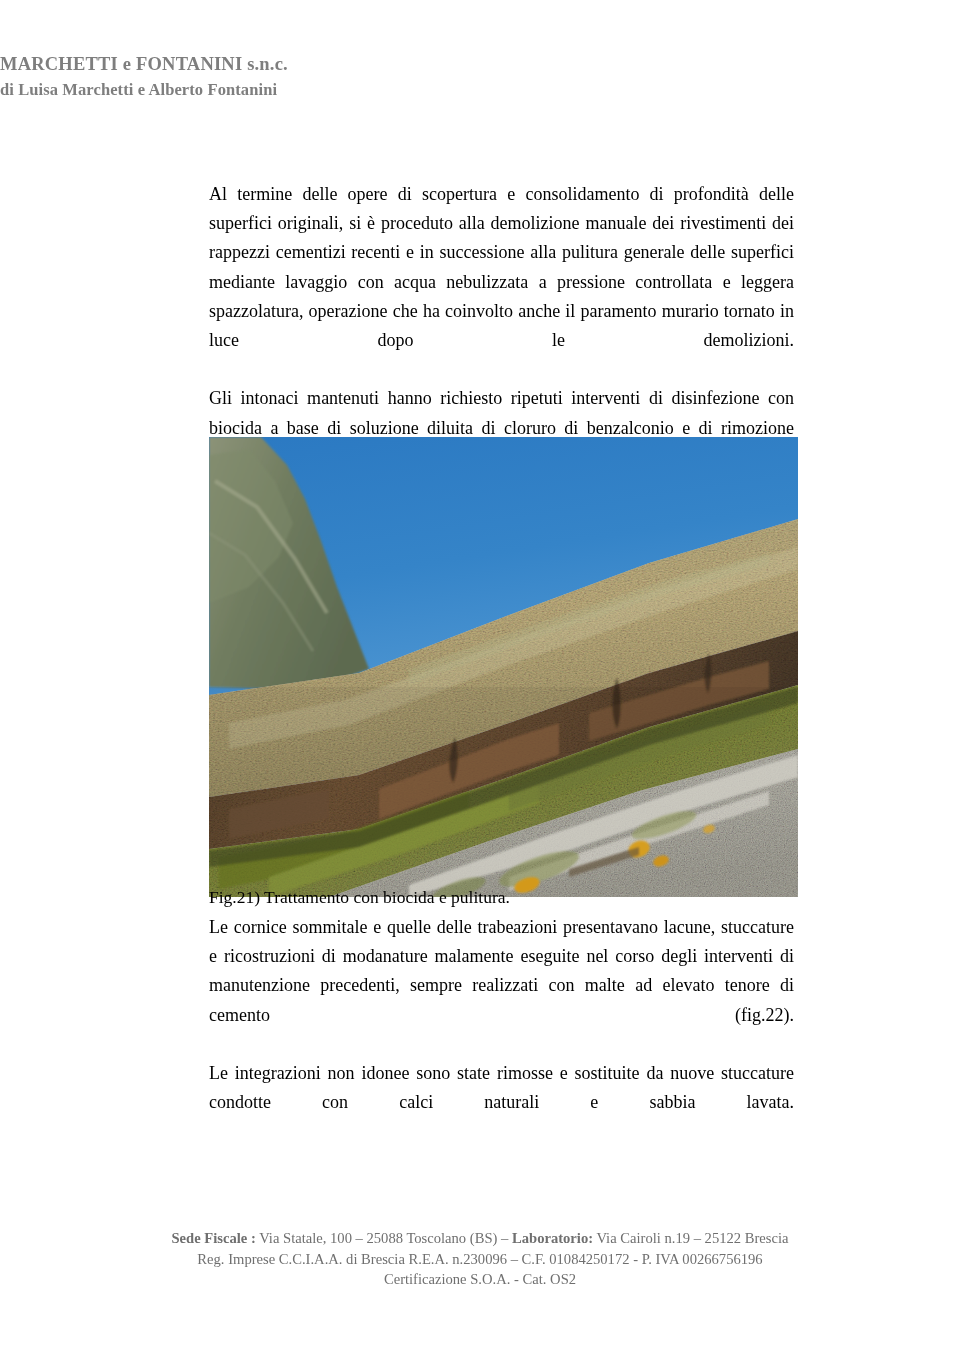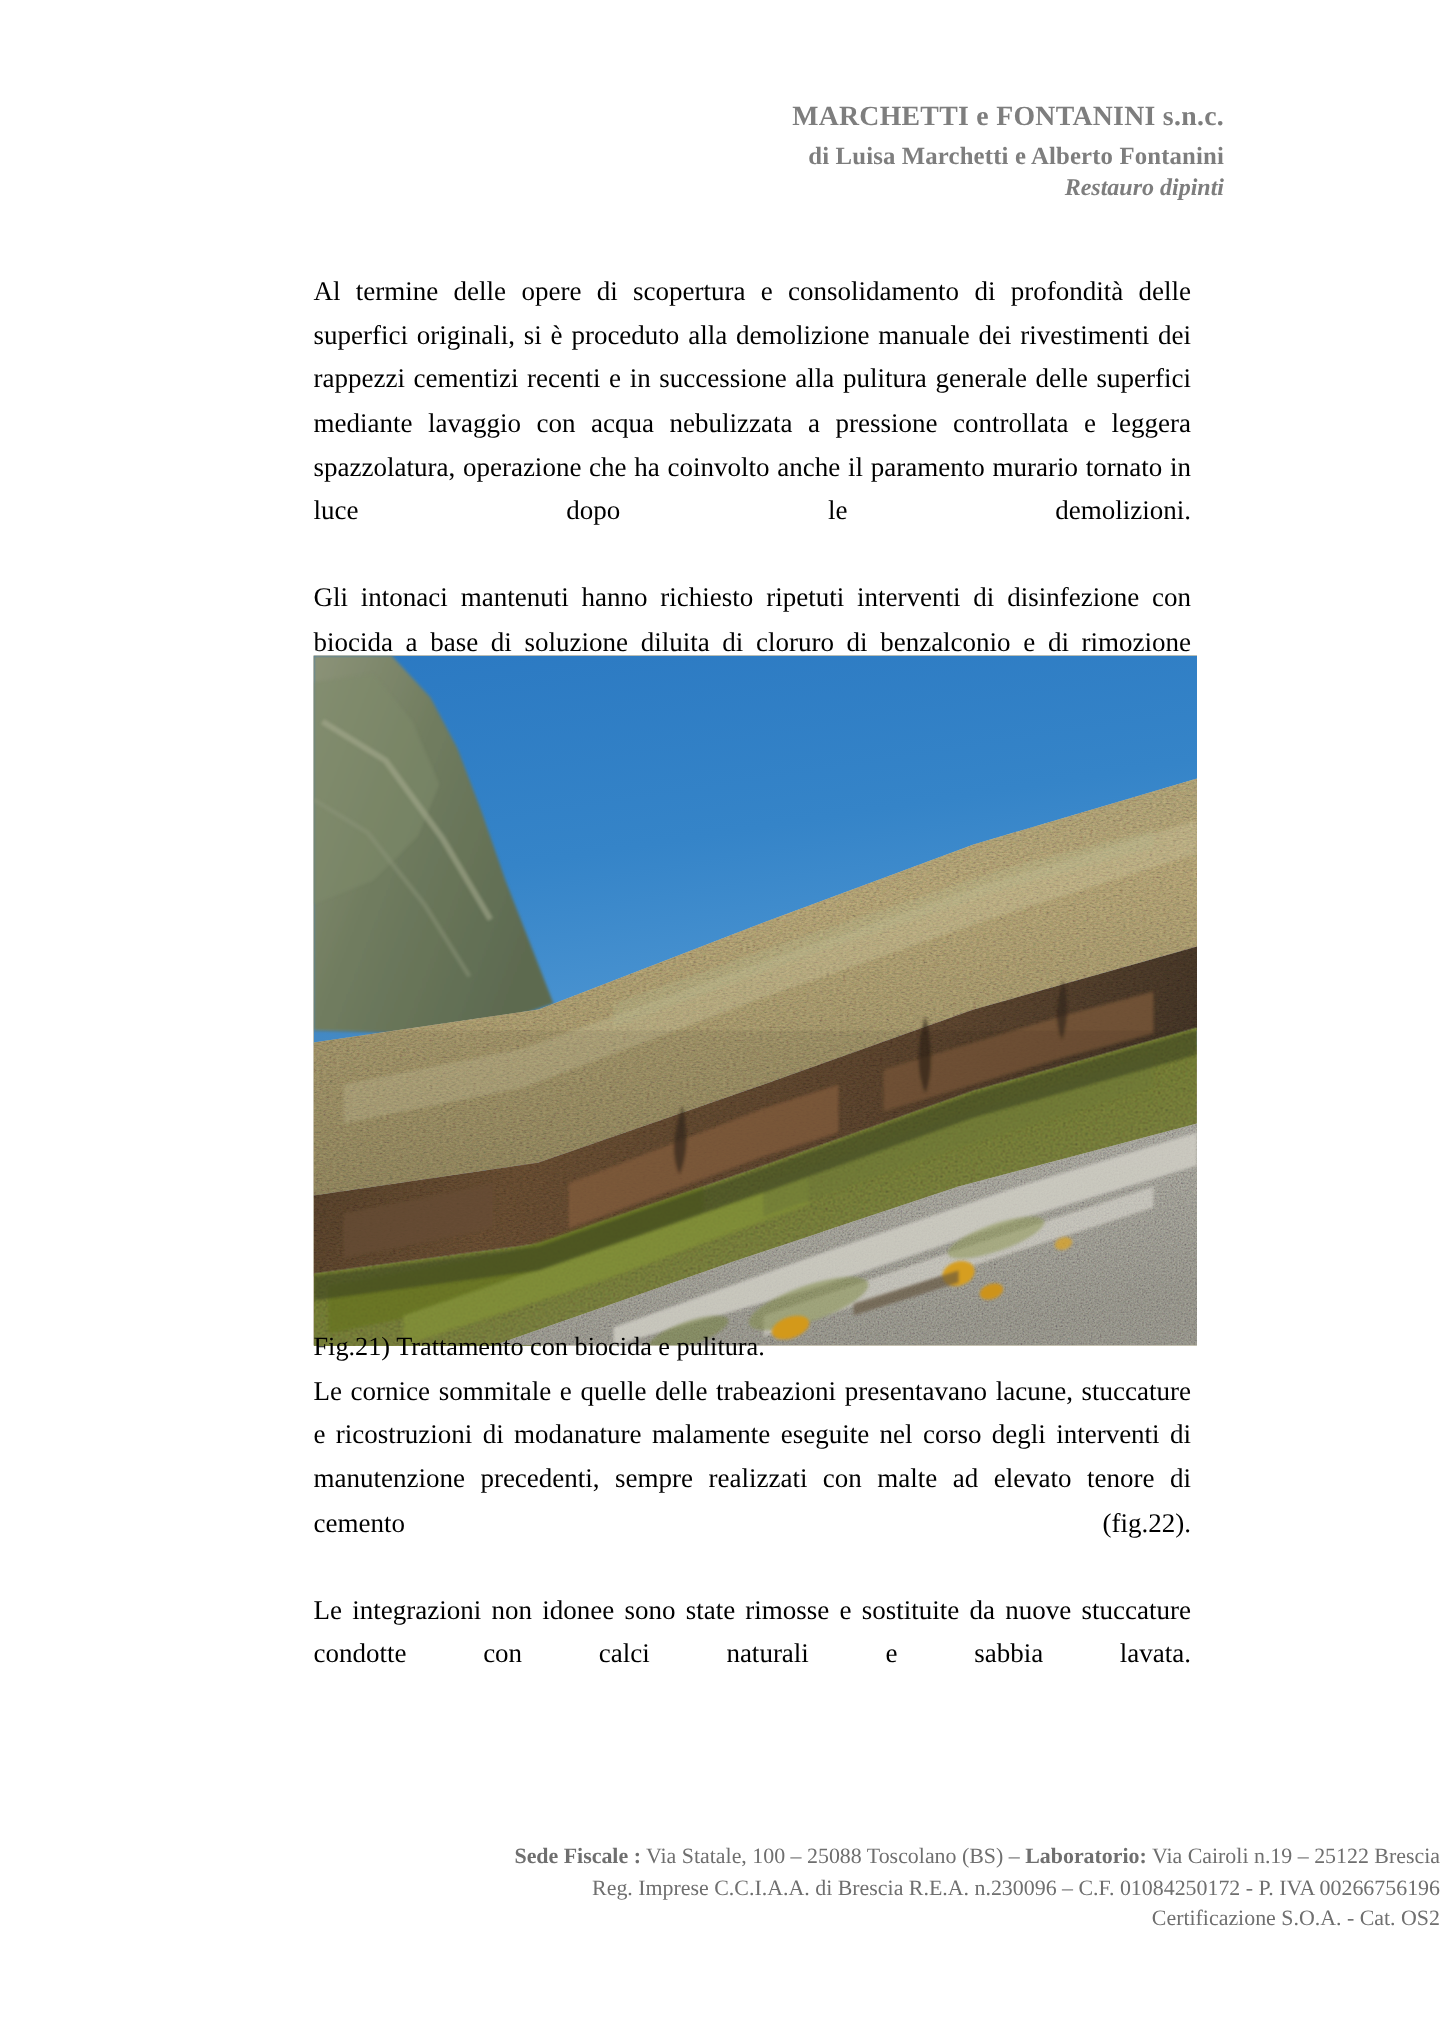--- a/index.html
+++ b/index.html
@@ -20,23 +20,23 @@
     position: absolute;
     left: 0; top: 0;
     width: 960px;
     height: 1357px;
   }
 
   
   .letterhead {
     position: absolute;
     left: 0;
-    top: 67px;
+    top: 53px;
     width: 816px;
-    text-align: right;
+    text-align: left;
     color: #7e7e7e;
     line-height: 1.28;
   }
   .lh-line1 {
     font-size: 18.5px;
     font-weight: bold;
     letter-spacing: 0.2px;
   }
   .lh-line2 {
     font-size: 16.5px;
@@ -112,31 +112,30 @@
     width: 960px;
     text-align: center;
     color: #6f6f6f;
     font-size: 14.6px;
     line-height: 20.5px;
   }
   .footer b { font-weight: bold; }
   .footer .mail {
     text-decoration: underline;
   }
-  .footer-line { white-space: nowrap; text-align: right; }
+  .footer-line { white-space: nowrap; }
 </style>
 </head>
 <body>
 
 <div class="page">
 
   <div class="letterhead">
     <div class="lh-line1">MARCHETTI e FONTANINI s.n.c.</div>
     <div class="lh-line2">di Luisa Marchetti  e Alberto Fontanini</div>
-    <div class="lh-line3">Restauro dipinti</div>
   </div>
 
   <div class="content">
     <p class="para">Al termine delle opere di scopertura e consolidamento di profondità delle superfici originali, si è proceduto alla demolizione manuale dei rivestimenti dei rappezzi cementizi recenti e in successione alla pulitura generale delle superfici mediante lavaggio con acqua nebulizzata a pressione controllata e leggera spazzolatura, operazione che ha coinvolto anche il paramento murario tornato in luce dopo le demolizioni.</p>
     <p class="para">Gli intonaci mantenuti hanno richiesto ripetuti interventi di disinfezione con biocida a base di soluzione diluita di cloruro di benzalconio  e di rimozione meccanica con pennelli e spazzolini delle patine algali (fig.21).</p>
   </div>
 
   <div class="photo-wrap">
     <svg viewBox="0 0 589 460" preserveAspectRatio="none">
       <defs>

